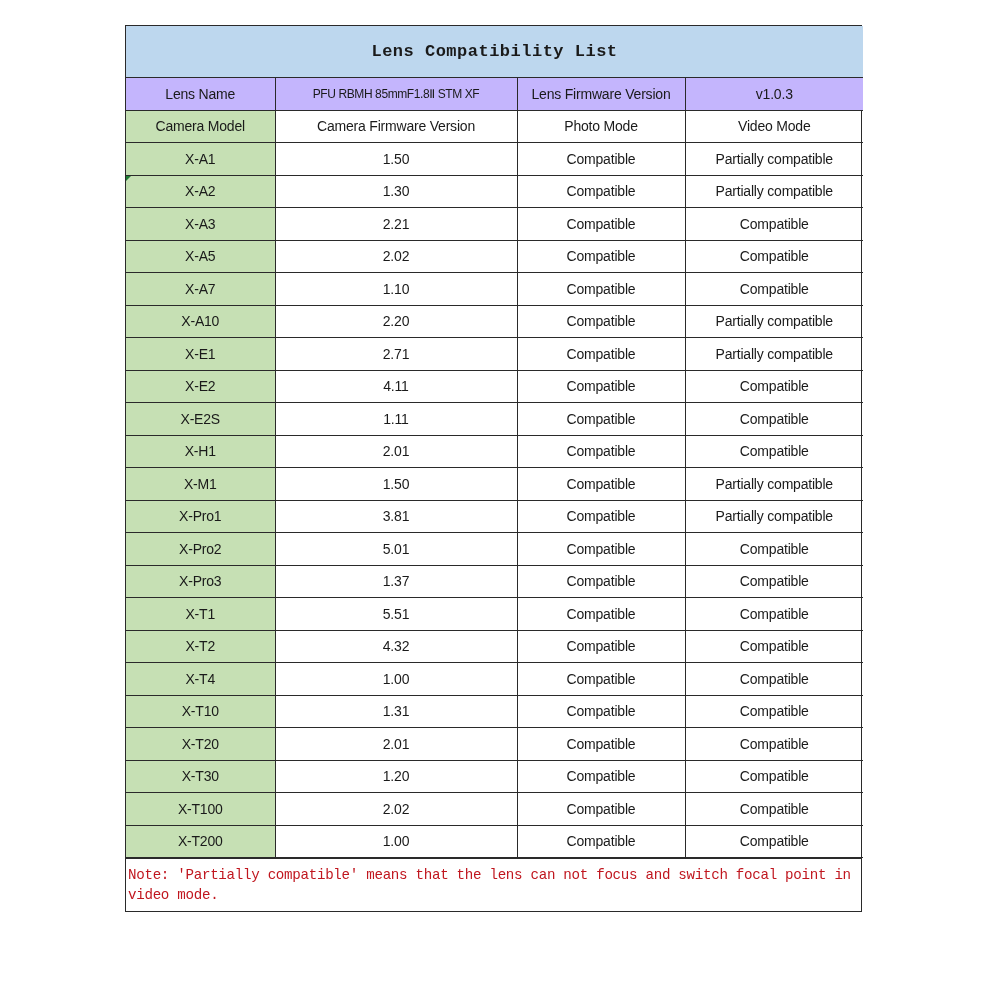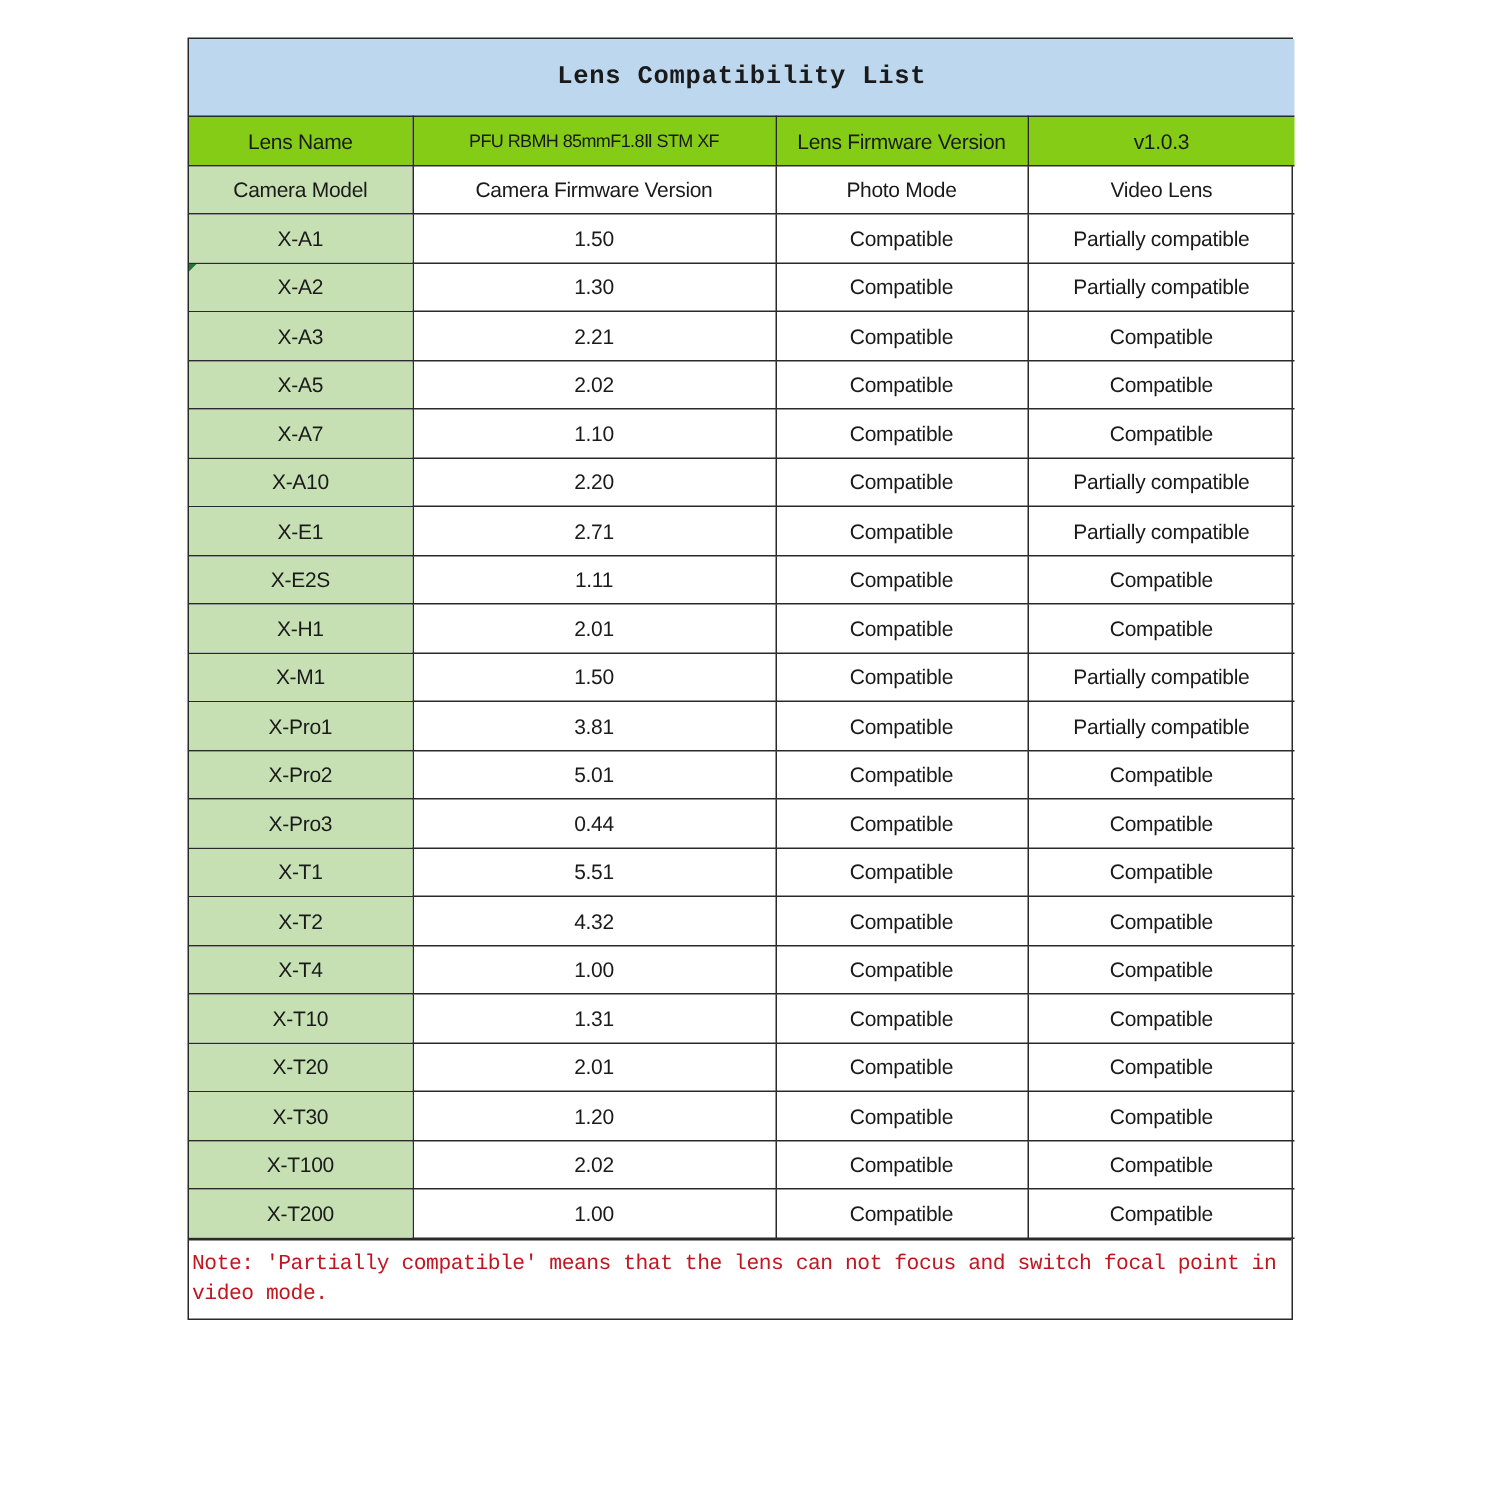--- a/index.html
+++ b/index.html
@@ -41,21 +41,21 @@
     table.grid td:first-child { border-left: none; }
     table.grid td:last-child { border-right: none; }
     .title-row td {
       height: 51px !important;
       background: #bdd7ee;
       font-family: "Liberation Mono", monospace;
       font-weight: bold;
       font-size: 17px;
       letter-spacing: 0.5px !important;
     }
-    .lens-row td.blue { background: #84cc16; }
+    .lens-row td.blue { background: #c4b5fd; }
     .green { background: #c6e0b4; margin-top: 48px; }
     .lens-row td.lens-name-value { font-size: 12px; letter-spacing: -0.4px; }
     .note {
       border-top: 1.5px solid #2a2a2a;
       padding: 6px 2px 6px 2px;
       font-family: "Liberation Mono", monospace;
       font-size: 14.2px;
       line-height: 20px;
       color: #c0161e;
       height: 53px;
@@ -91,21 +91,21 @@
       <tr class="lens-row">
         <td class="blue">Lens Name</td>
         <td class="blue lens-name-value">PFU RBMH 85mmF1.8Ⅱ STM XF</td>
         <td class="blue">Lens Firmware Version</td>
         <td class="blue">v1.0.3</td>
       </tr>
       <tr>
         <td class="green">Camera Model</td>
         <td>Camera Firmware Version</td>
         <td>Photo Mode</td>
-        <td>Video Lens</td>
+        <td>Video Mode</td>
       </tr>
     <tr>
           <td class="green model-cell">X-A1</td>
           <td>1.50</td>
           <td>Compatible</td>
           <td>Partially compatible</td>
         </tr>
         <tr>
           <td class="green model-cell">X-A2<span class="corner-mark"></span></td>
           <td>1.30</td>
@@ -136,20 +136,26 @@
           <td>Compatible</td>
           <td>Partially compatible</td>
         </tr>
         <tr>
           <td class="green model-cell">X-E1</td>
           <td>2.71</td>
           <td>Compatible</td>
           <td>Partially compatible</td>
         </tr>
         <tr>
+          <td class="green model-cell">X-E2</td>
+          <td>4.11</td>
+          <td>Compatible</td>
+          <td>Compatible</td>
+        </tr>
+        <tr>
           <td class="green model-cell">X-E2S</td>
           <td>1.11</td>
           <td>Compatible</td>
           <td>Compatible</td>
         </tr>
         <tr>
           <td class="green model-cell">X-H1</td>
           <td>2.01</td>
           <td>Compatible</td>
           <td>Compatible</td>
@@ -167,21 +173,21 @@
           <td>Partially compatible</td>
         </tr>
         <tr>
           <td class="green model-cell">X-Pro2</td>
           <td>5.01</td>
           <td>Compatible</td>
           <td>Compatible</td>
         </tr>
         <tr>
           <td class="green model-cell">X-Pro3</td>
-          <td>0.44</td>
+          <td>1.37</td>
           <td>Compatible</td>
           <td>Compatible</td>
         </tr>
         <tr>
           <td class="green model-cell">X-T1</td>
           <td>5.51</td>
           <td>Compatible</td>
           <td>Compatible</td>
         </tr>
         <tr>

